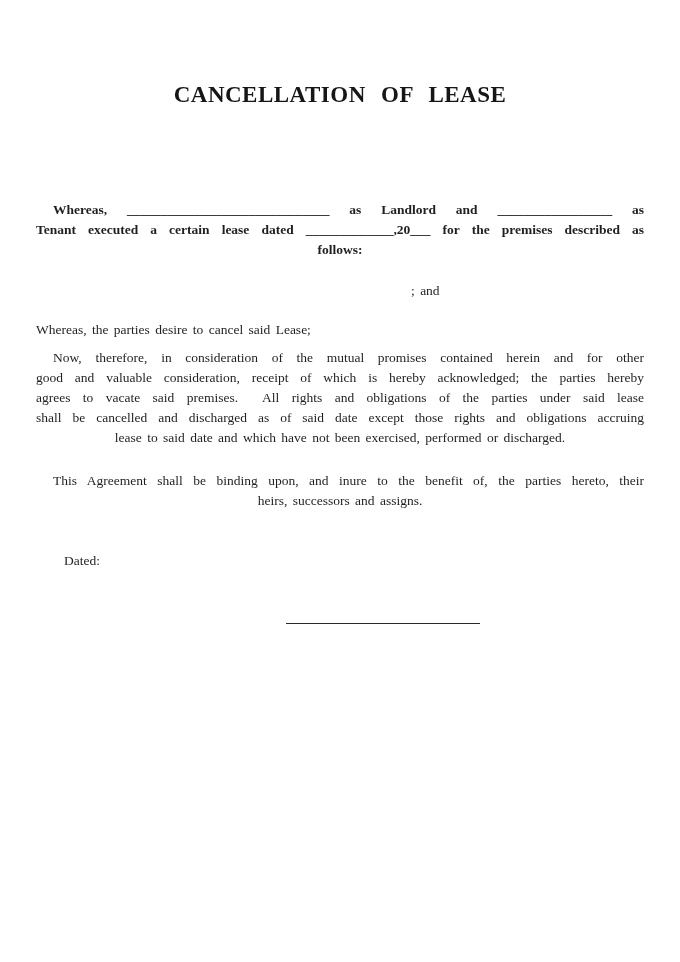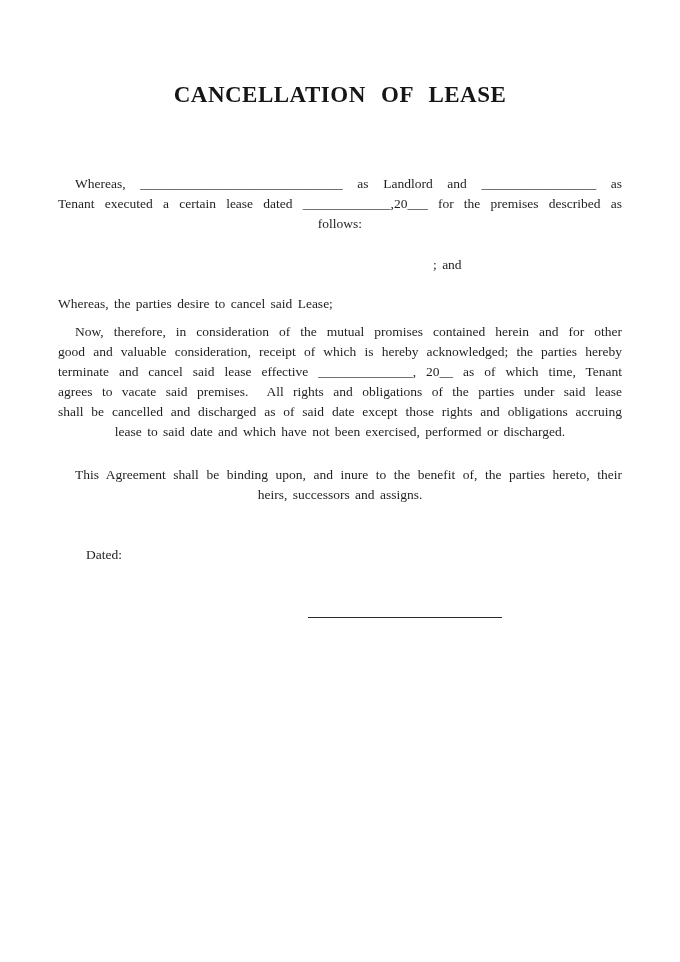--- a/index.html
+++ b/index.html
@@ -1,42 +1,42 @@
 <!DOCTYPE html>
 <html><head>
 <meta charset="utf-8">
 <style>
   html, body { margin: 0; padding: 0; background: #ffffff; }
   .page {
     position: relative;
     width: 680px;
     height: 962px;
     box-sizing: border-box;
-    padding: 0 58px;
+    padding: 0 36px;
     background: #ffffff;
     color: #1f1f1f;
     font-family: "Liberation Serif", "DejaVu Serif", serif;
     font-size: 13.5px;
     overflow: hidden;
   }
   .title {
     margin-top: 82px;
     text-align: center;
     font-weight: bold;
     font-size: 23px;
     line-height: 26px;
     letter-spacing: 0.5px;
     word-spacing: 9px;
     color: #161616;
   }
   .para { word-spacing: 2px; }
   .line { line-height: 20px; min-height: 20px; white-space: pre-wrap; text-align: center; }
   .j { text-align: justify; text-align-last: justify; }
   .ind { text-indent: 17px; }
-  .intro-para { margin-top: 66px; }
+  .intro-para { margin-top: 92px; font-weight: bold; }
   .and-clause { margin-top: 21px; margin-left: 375px; line-height: 20px; word-spacing: 2px; }
   .whereas-clause { margin-top: 19px; line-height: 20px; word-spacing: 2px; }
   .now-para { margin-top: 8px; }
   .binding-para { margin-top: 23px; }
   .dated { margin-top: 40px; margin-left: 28px; line-height: 20px; word-spacing: 2px; }
   .sig-area { margin-top: 52px; margin-left: 250px; }
   .sig-block + .sig-block { margin-top: 57px; }
   .sig-rule { width: 194px; height: 0; border-top: 1px solid #2b2b2b; }
   .sig-label { margin-top: 2px; line-height: 20px; }
 </style>
@@ -53,21 +53,20 @@
       <div class="line">follows:</div>
     </div>
 
   <div class="and-clause">; and</div>
 
   <div class="whereas-clause">Whereas, the parties desire to cancel said Lease;</div>
 
   <div class="para now-para">
       <div class="line j ind">Now, therefore, in consideration of the mutual promises contained herein and for other</div>
       <div class="line j">good and valuable consideration, receipt of which is hereby acknowledged; the parties hereby</div>
-      <div class="line j">terminate and cancel said lease effective ______________, 20__ as of which time, Tenant</div>
       <div class="line j">agrees to vacate said premises.  All rights and obligations of the parties under said lease</div>
       <div class="line j">shall be cancelled and discharged as of said date except those rights and obligations accruing</div>
       <div class="line">lease to said date and which have not been exercised, performed or discharged.</div>
     </div>
 
   <div class="para binding-para">
       <div class="line j ind">This Agreement shall be binding upon, and inure to the benefit of, the parties hereto, their</div>
       <div class="line">heirs, successors and assigns.</div>
     </div>
 

